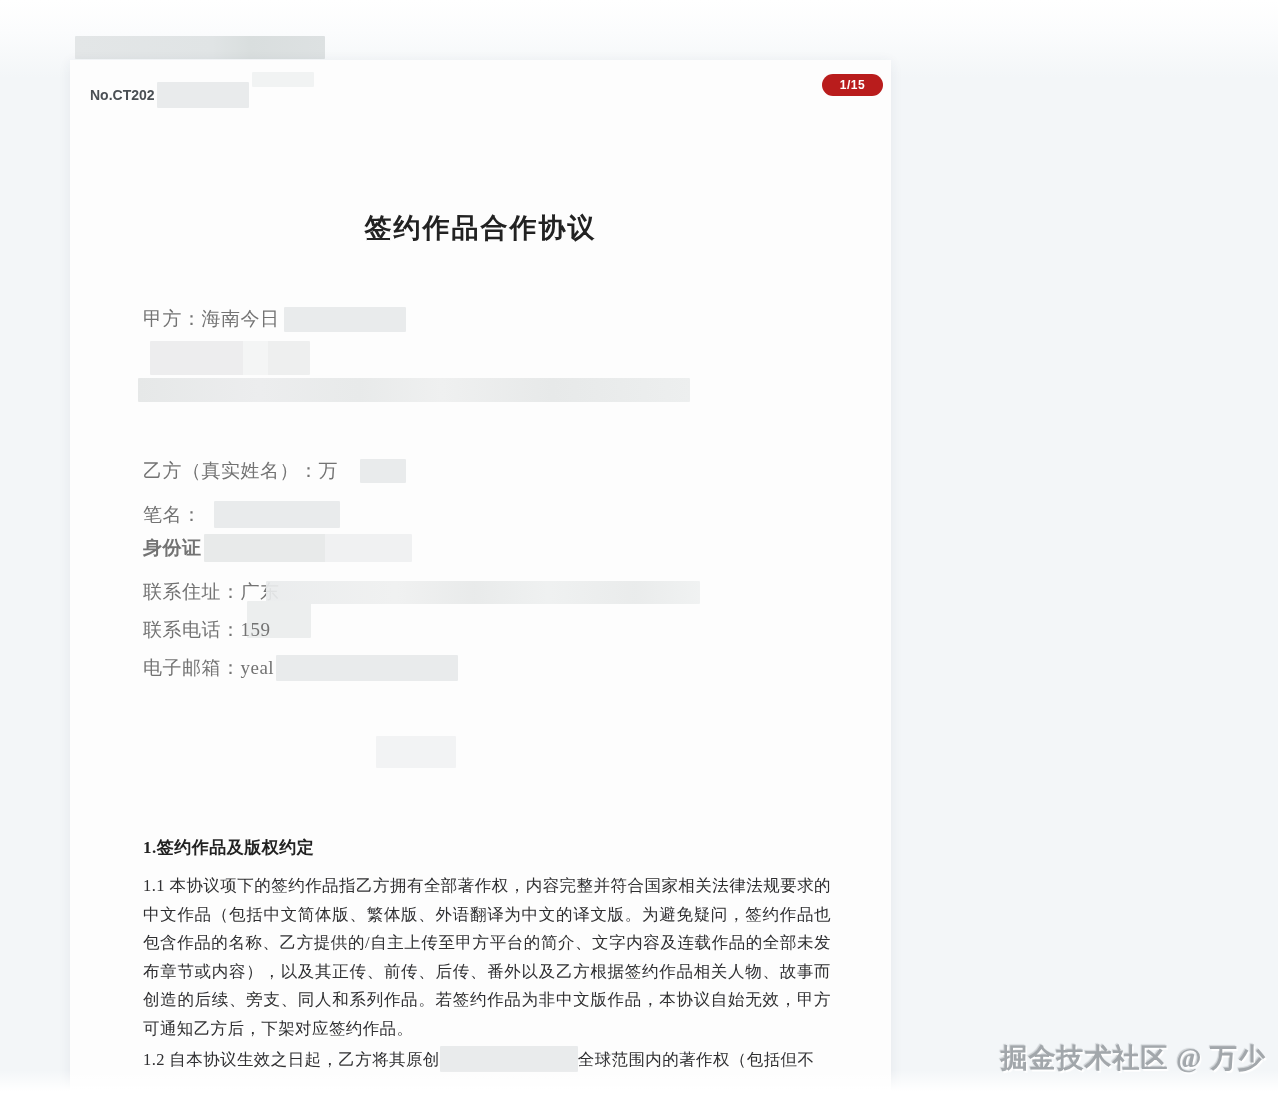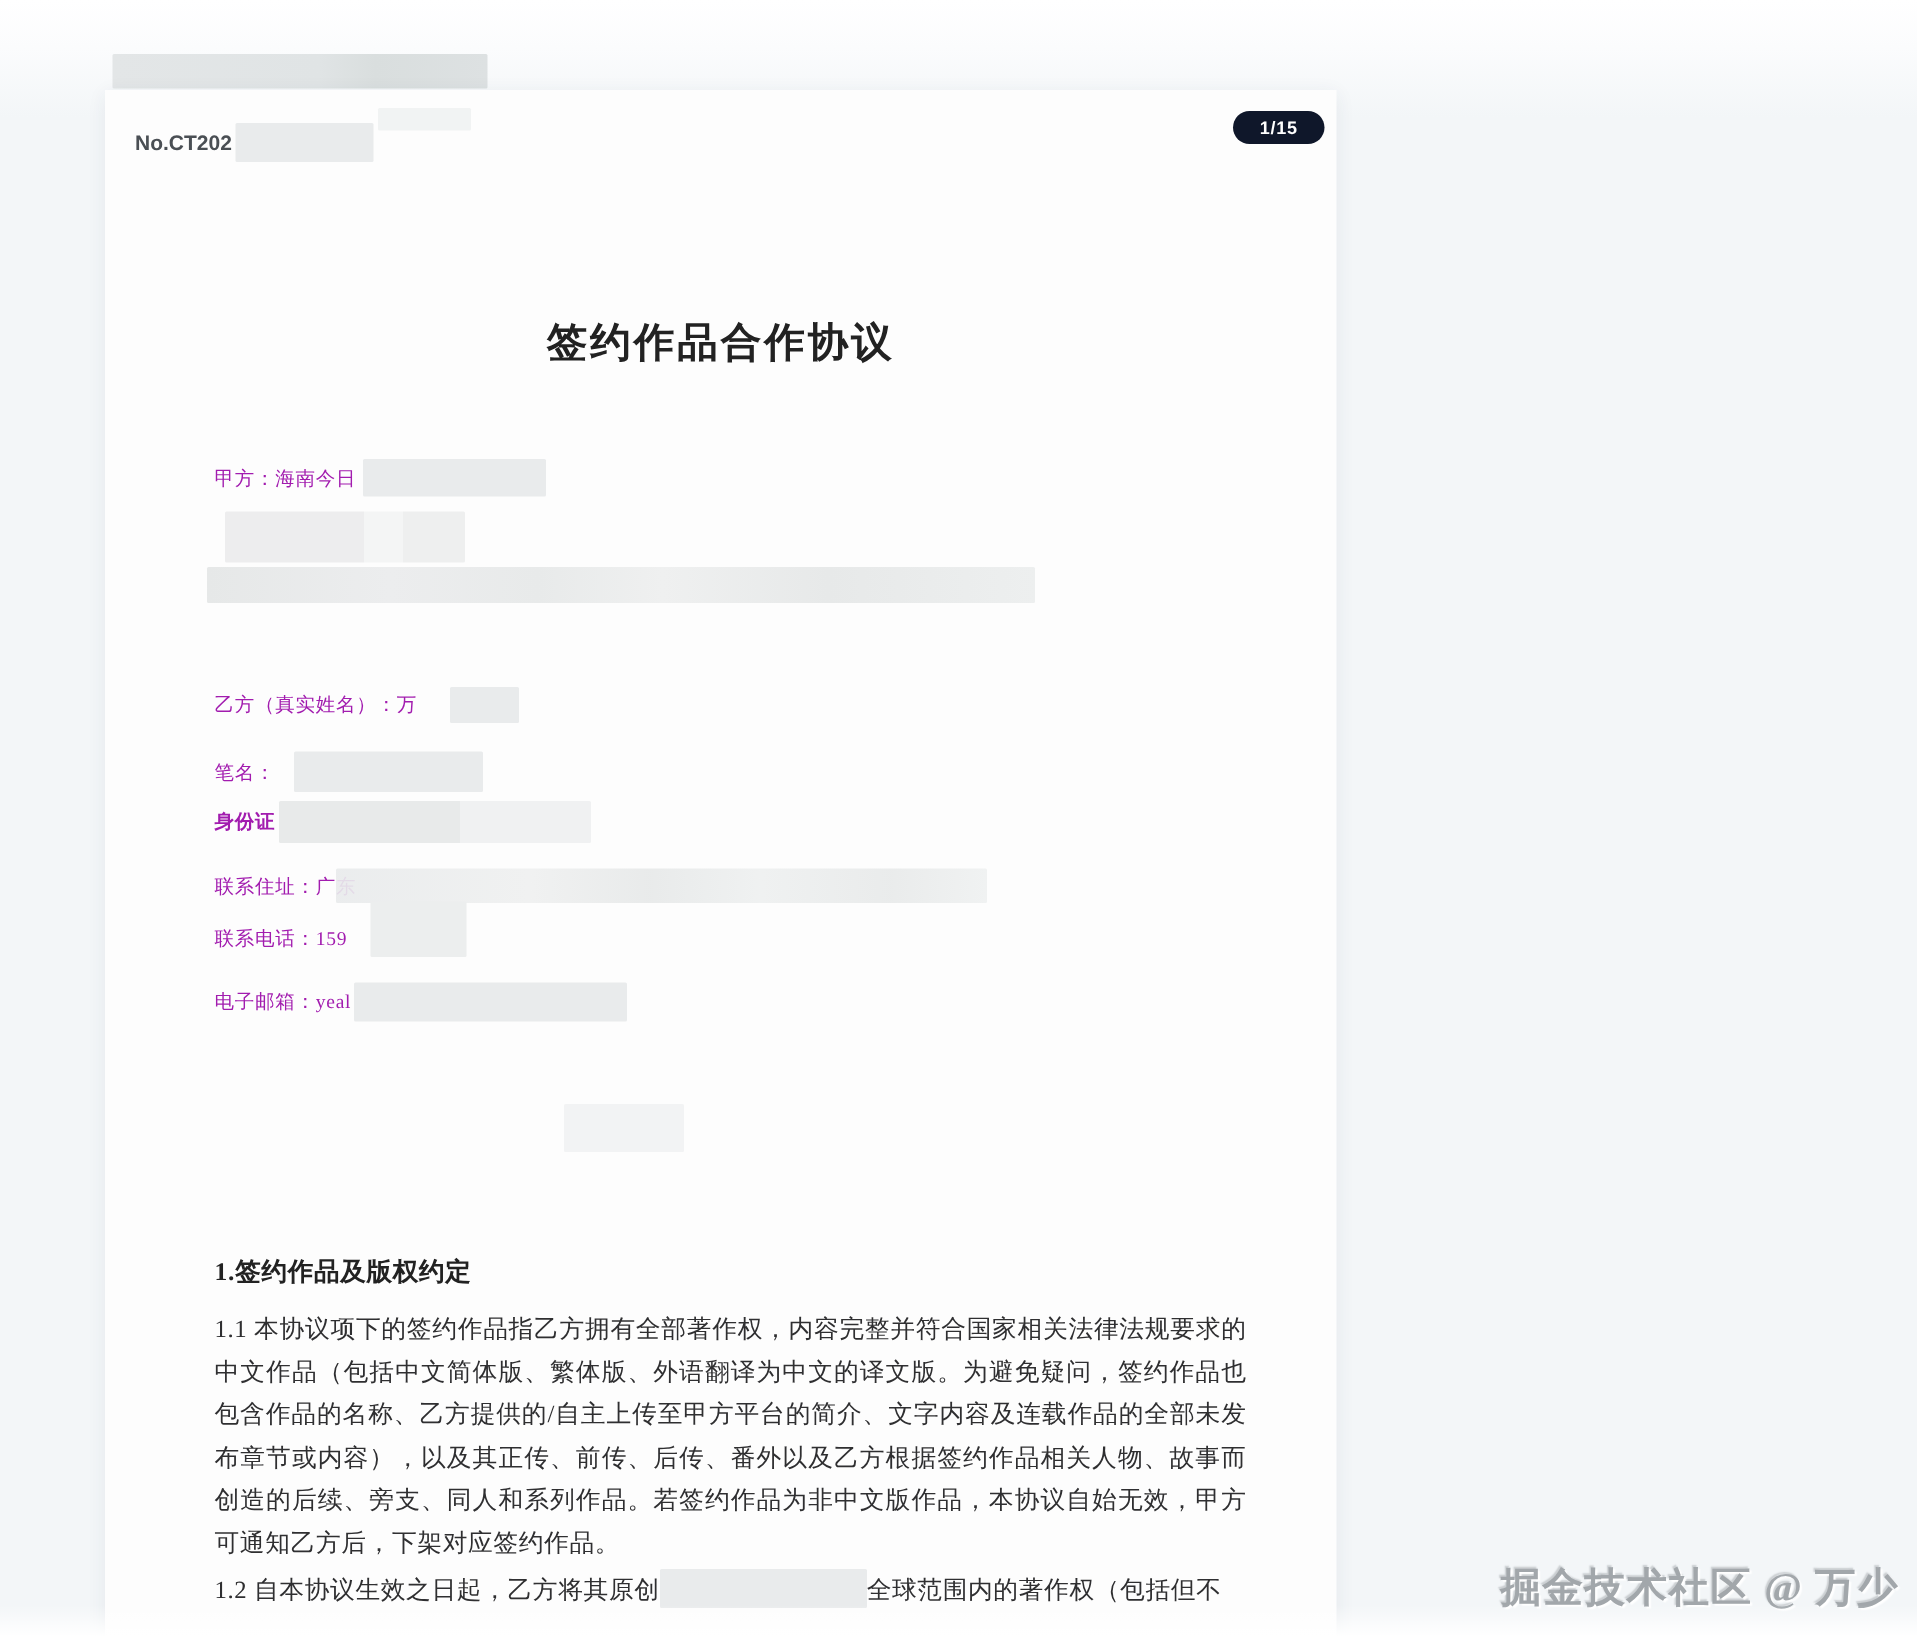--- a/index.html
+++ b/index.html
@@ -12,26 +12,26 @@
     position:absolute;left:75px;top:36px;width:250px;height:23px;
     background:linear-gradient(90deg,#e3e6e7 0%,#e0e4e5 55%,#d9dede 70%,#dde1e2 100%);
     border-radius:1px;
   }
   .page{
     position:absolute;left:70px;top:60px;width:821px;height:1038px;
     background:#fdfdfd;box-shadow:0 2px 12px rgba(40,60,80,0.07);
   }
   .rdx{background:#e9ebec;border-radius:1px;}
   .row{position:absolute;left:73px;display:flex;align-items:center;white-space:nowrap;
-       font-size:13px;color:#a21caf;letter-spacing:0.5px;}
+       font-size:19px;color:#737373;letter-spacing:0.5px;}
   .docno-row{position:absolute;left:20px;top:22px;display:flex;align-items:center;
        font-family:"Liberation Sans","DejaVu Sans",sans-serif;font-size:14px;color:#4a4f54;font-weight:bold;}
   .badge{
     position:absolute;right:8px;top:14px;width:61px;height:22px;border-radius:11px;
-    background:#0f172a;color:#ffffff;display:flex;align-items:center;justify-content:center;
+    background:#b91c1c;color:#ffffff;display:flex;align-items:center;justify-content:center;
     font-family:"Liberation Sans","DejaVu Sans",sans-serif;font-size:12px;font-weight:bold;letter-spacing:0.5px;
   }
   .doc-title{
     position:absolute;left:0;top:150px;width:100%;text-align:center;
     font-size:27px;font-weight:bold;color:#222;letter-spacing:2px;
   }
   .para{position:absolute;left:73px;color:#2f2f31;font-size:16.5px;text-align:justify;}
   .intro{top:666px;width:683px;line-height:32px;letter-spacing:0.4px;}
   .heading{position:absolute;left:73px;top:776px;font-size:17px;font-weight:bold;color:#222;letter-spacing:0.5px;}
   .p11{top:812px;width:688px;line-height:28.5px;letter-spacing:0.4px;}

